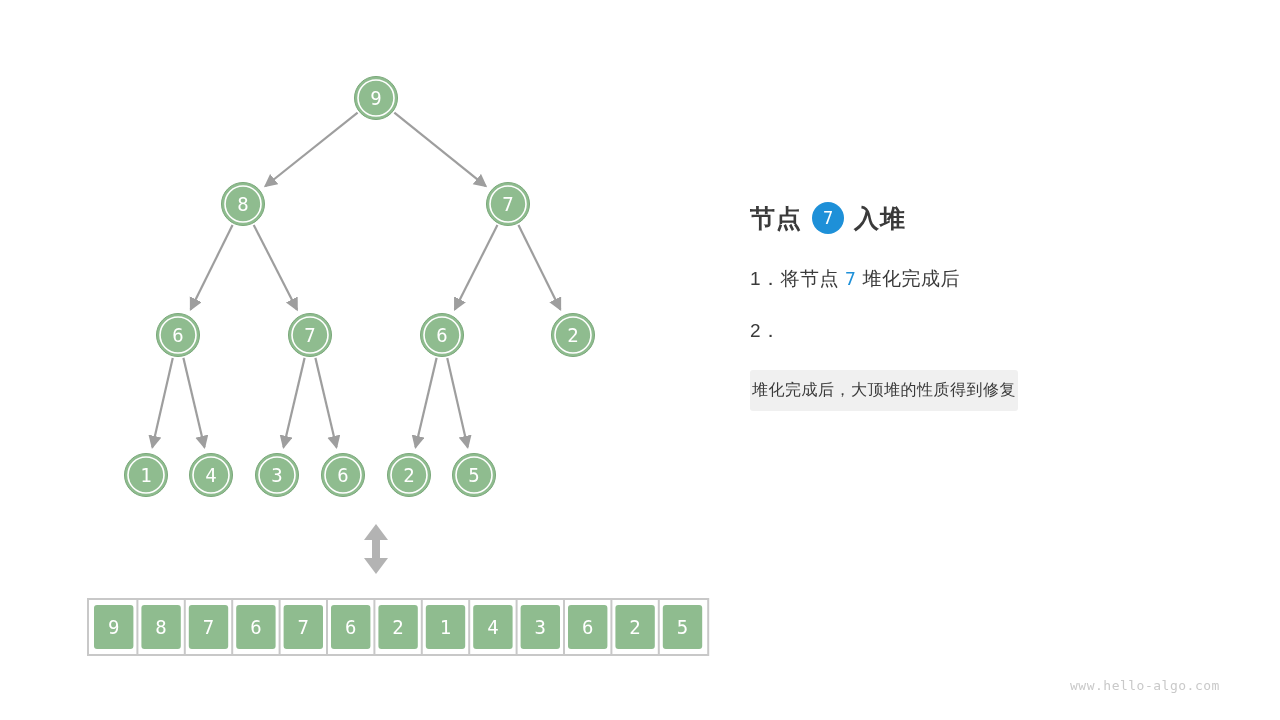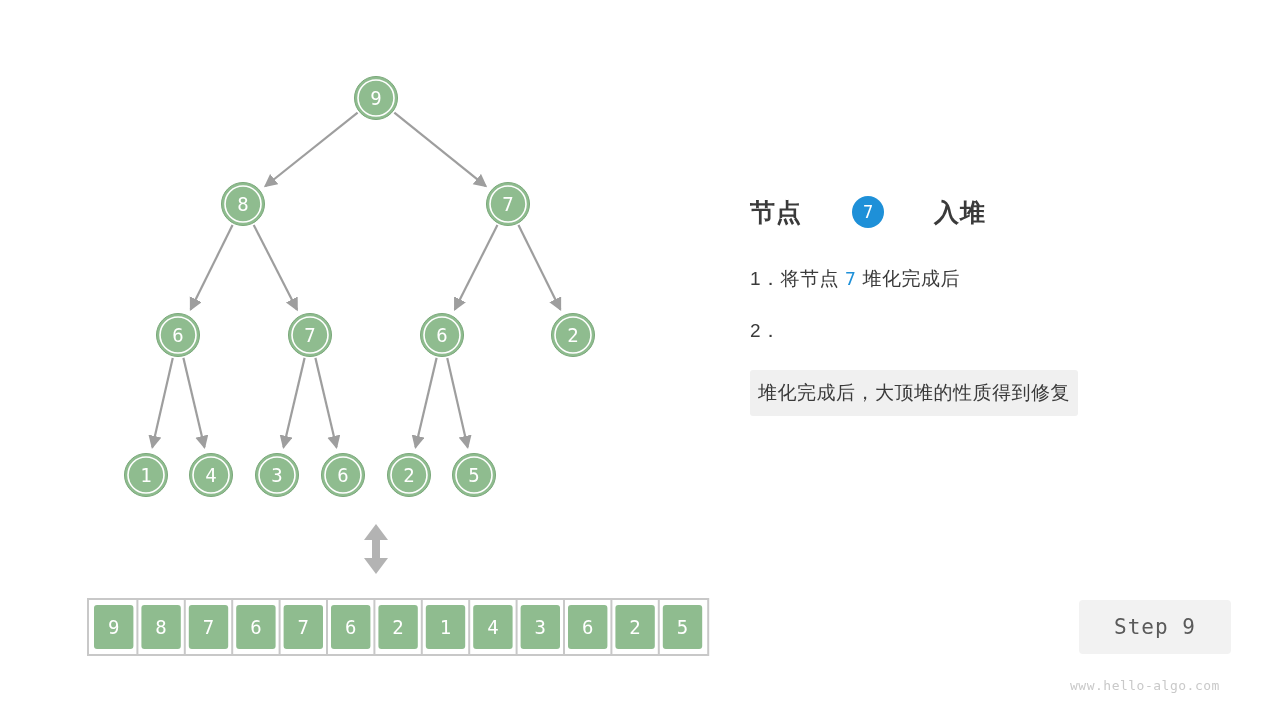--- a/index.html
+++ b/index.html
@@ -39,22 +39,22 @@
 
   
   .panel {
     position: absolute;
     left: 750px;
     top: 196px;
     width: 480px;
   }
   .title-row {
     display: flex;
+    align-items: center;
     height: 44px;
-    gap: 40px;
   }
   .title-text {
     font-family: "Liberation Sans", sans-serif;
     font-size: 25px;
     font-weight: bold;
     color: #3a3a3a;
     letter-spacing: 1px;
   }
   .title-badge {
     width: 32px;
@@ -82,22 +82,22 @@
     font-family: "DejaVu Sans Mono", monospace;
     color: #1e90d8;
     font-size: 18px;
     padding: 0 6px;
   }
   .note {
     margin-top: 26px;
     display: inline-block;
     background: #f0f0f0;
     color: #3a3a3a;
-    font-size: 19px;
-    padding: 10px 8px;
+    font-size: 16px;
+    padding: 10px 2px;
     border-radius: 3px;
     letter-spacing: 0.5px;
   }
 
   
   .step-box {
     position: absolute;
     left: 1079px;
     top: 600px;
     width: 152px;
@@ -305,15 +305,14 @@
       <span>堆化完成后</span>
     </div>
 
     <div class="step-line">
       <span>2．</span>
     </div>
 
     <div class="note">堆化完成后，大顶堆的性质得到修复</div>
   </div>
 
-  <div class="step-box">Step 9</div>
   <div class="watermark">www.hello-algo.com</div>
 </div>
 
 </body></html>

